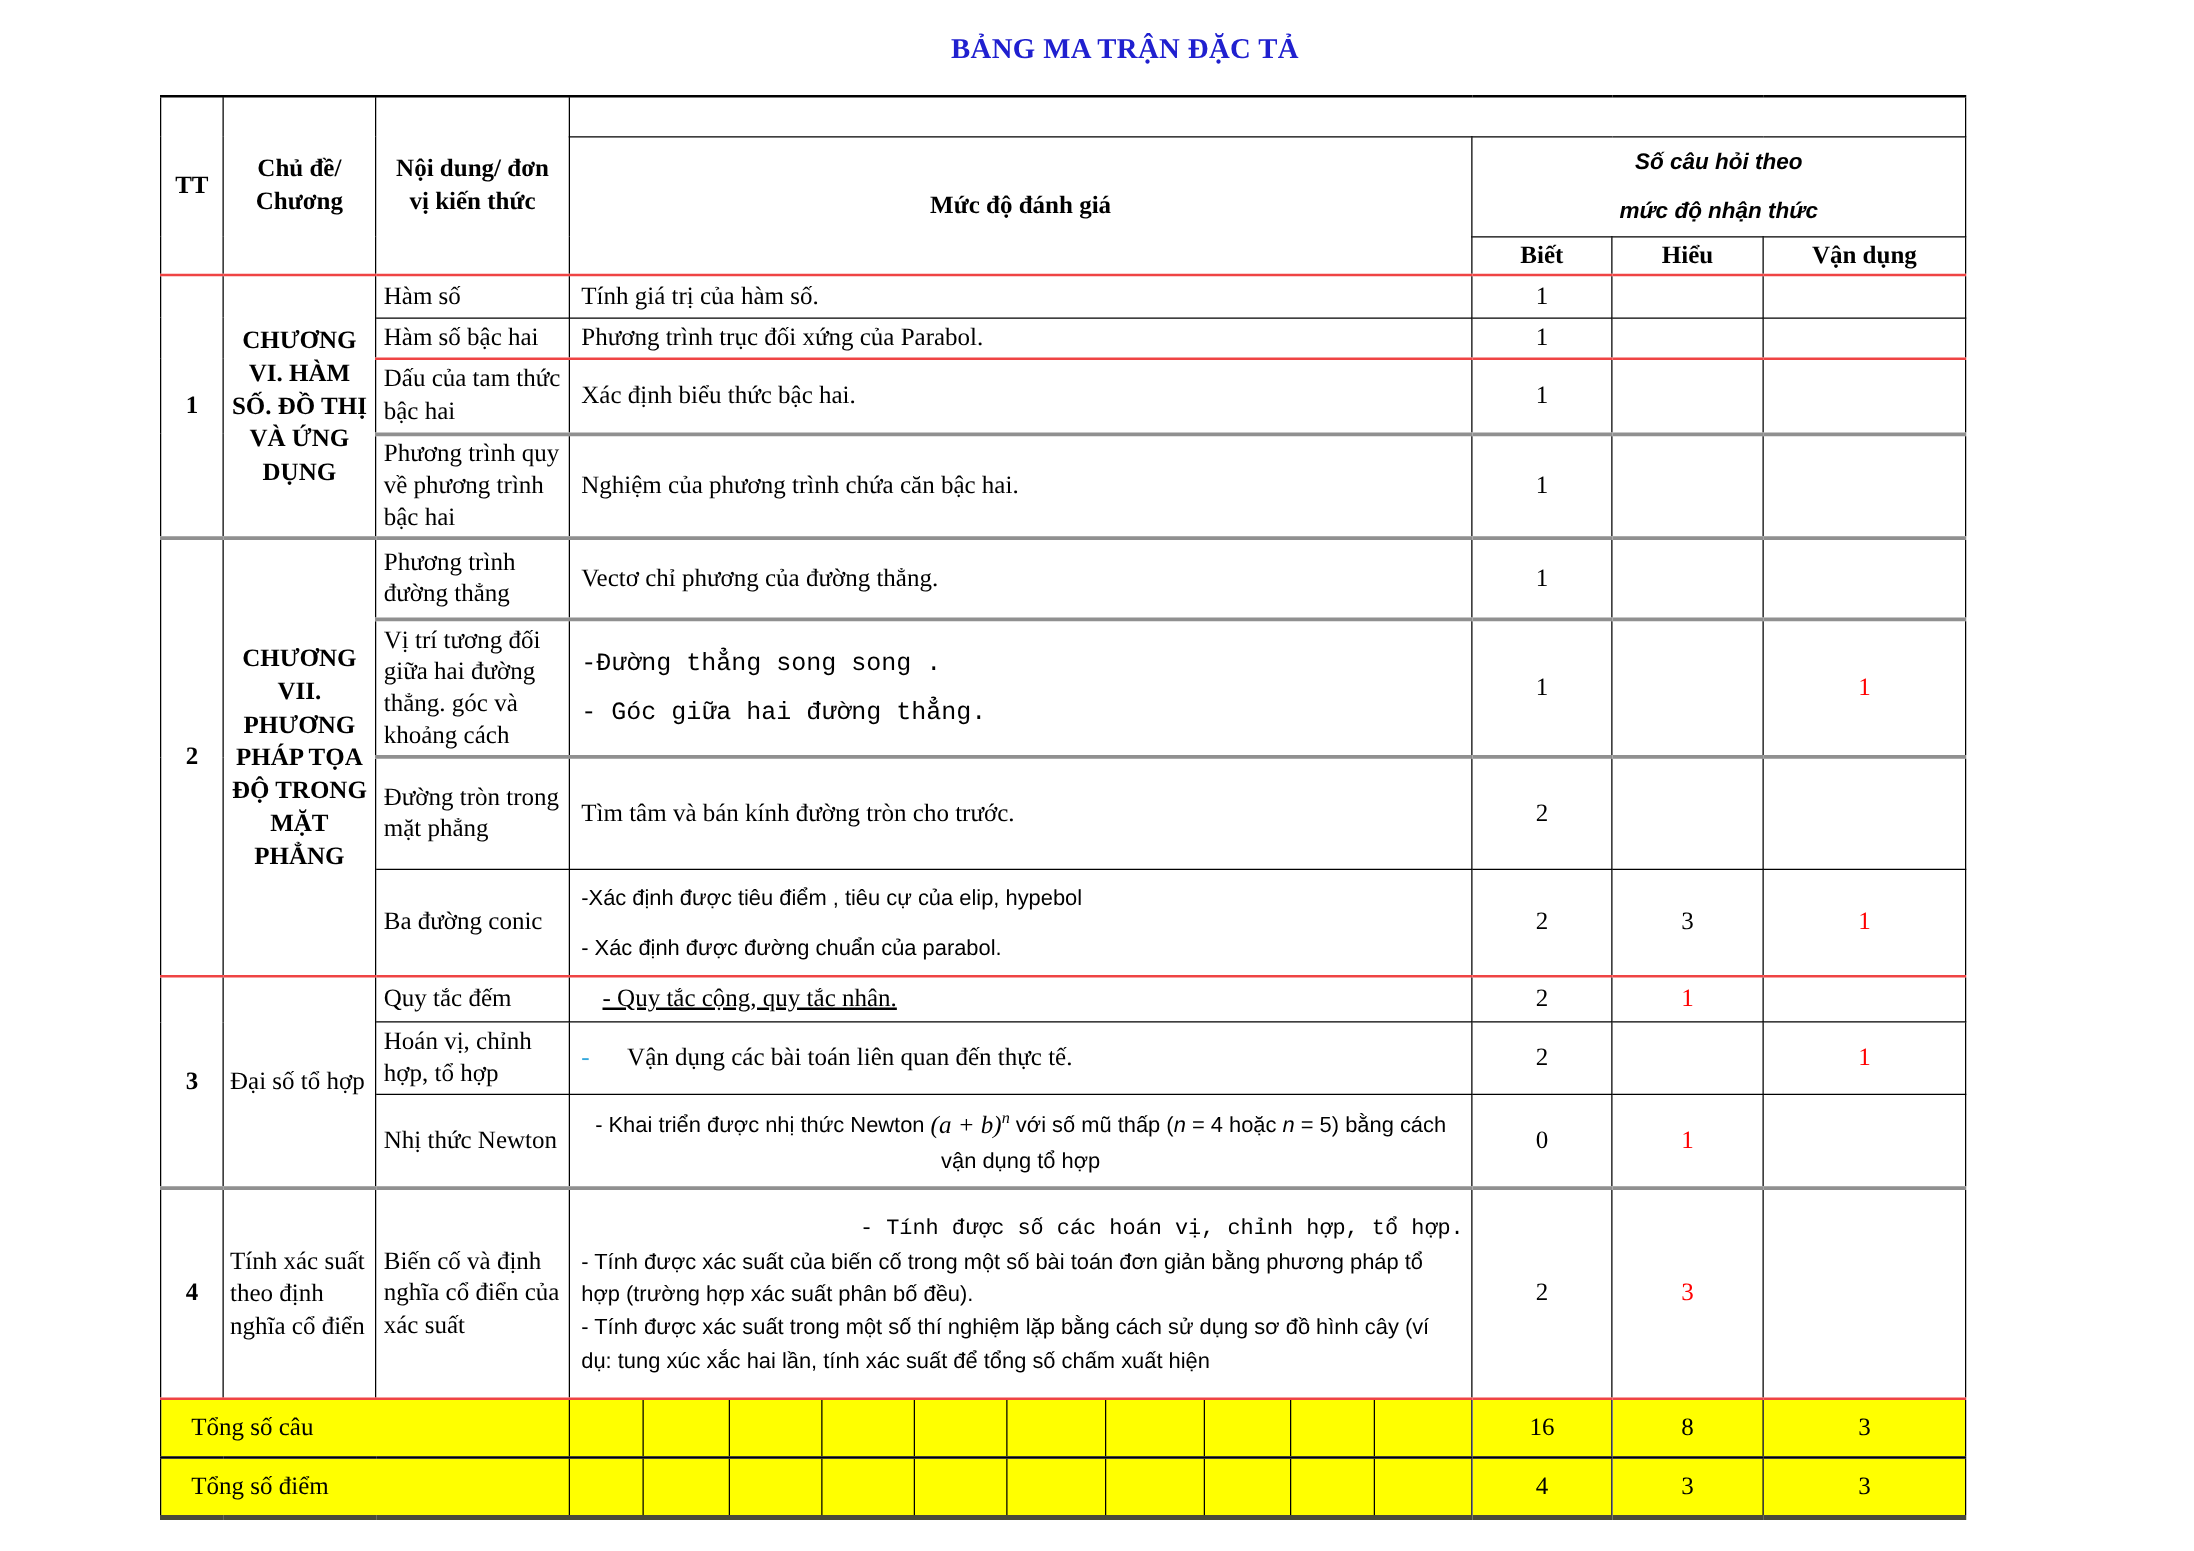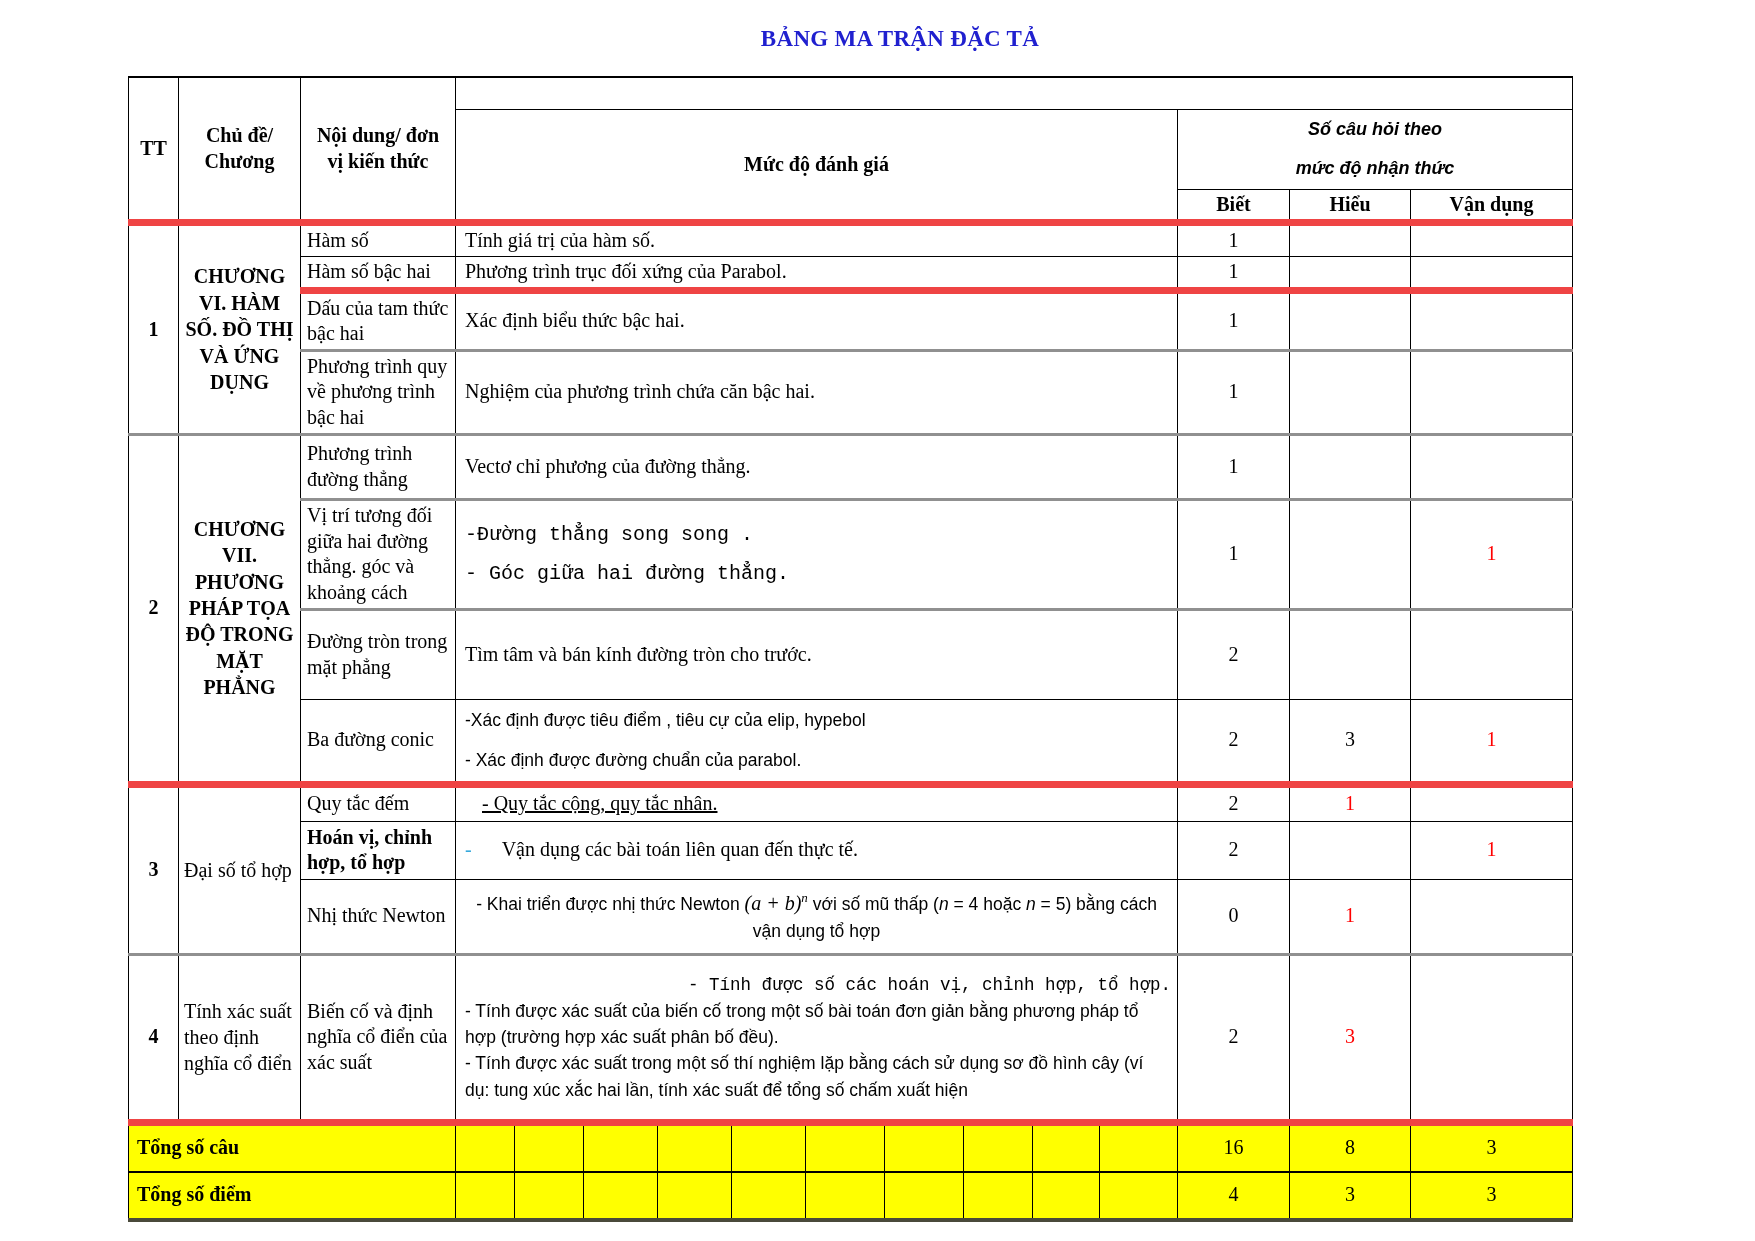--- a/index.html
+++ b/index.html
@@ -38,32 +38,32 @@
   .num{text-align:center;}
   .wide-gap{line-height:1.95;font-family:Liberation Mono, monospace;}
   .p8{margin:3px 0 14px 0;}
   .p8:last-child{margin-bottom:3px;}
   .pleft{text-align:right;font-family:Liberation Mono, monospace;}
   .pcenter{text-align:left;}
   .fml{font-family:"Liberation Serif",serif;font-style:italic;font-size:20px;}
   .fml sup{font-size:13px;}
   .newton{text-align:center;padding-right:9px;}
   
-  tr.bt-dark td{border-top:7px solid #ef4444;}
+  tr.bt-dark td{border-top:2px solid #ef4444;}
   tr.bt-gray td{border-top:3px solid #909090;}
   td.bt-black{border-top:4px solid #000;}
-  td.bt-dot{border-top:1px dotted #444;font-weight:bold;}
+  td.bt-dot{border-top:1px dotted #444;}
   
   tr.yellow td{background:#FFFF00;}
   tr.yellow{height:45px;}
   td.ycells{padding:0;}
   .ycells .flexrow{display:flex;width:100%;height:100%;}
   .ycells .flexrow div{border-right:1px solid #000;height:45px;}
   .ycells .flexrow div:last-child{border-right:none;}
-  .ylabel{padding-left:8px;font-weight:bold;}
+  .ylabel{padding-left:24px;}
   tr.y2 td{border-top:2px solid #000;border-bottom:4px solid #4a4a3a;}
 </style>
 </head>
 <body>
 
 <div class="page-title">BẢNG MA TRẬN ĐẶC TẢ</div>
 
 <table class="matrix">
   <colgroup>
     <col style="width:50px">

